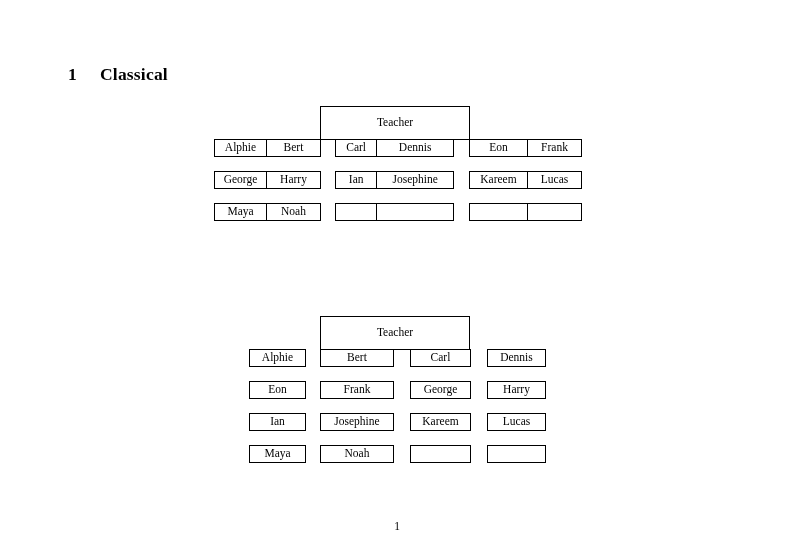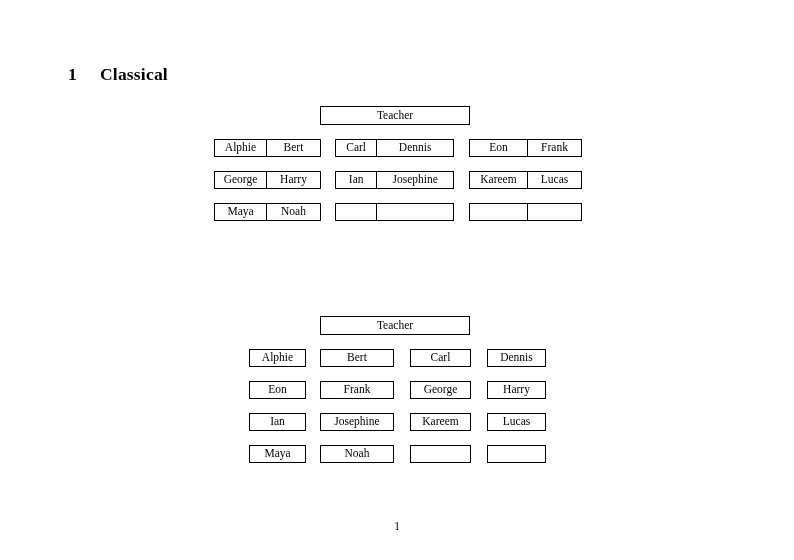--- a/index.html
+++ b/index.html
@@ -49,21 +49,21 @@
     align-items: center;
     justify-content: center;
     text-align: center;
     height: 18px;
     white-space: nowrap;
   }
 
   .teacher-box {
     left: 320px;
     width: 150px;
-    height: 19px;
+    height: 34px;
   }
   #teacher-classical { top: 106px; }
   #teacher-distributed { top: 316px; }
 
   
   .pair-row {
     position: absolute;
     box-sizing: border-box;
     border: 1px solid #000000;
     background: #ffffff;

